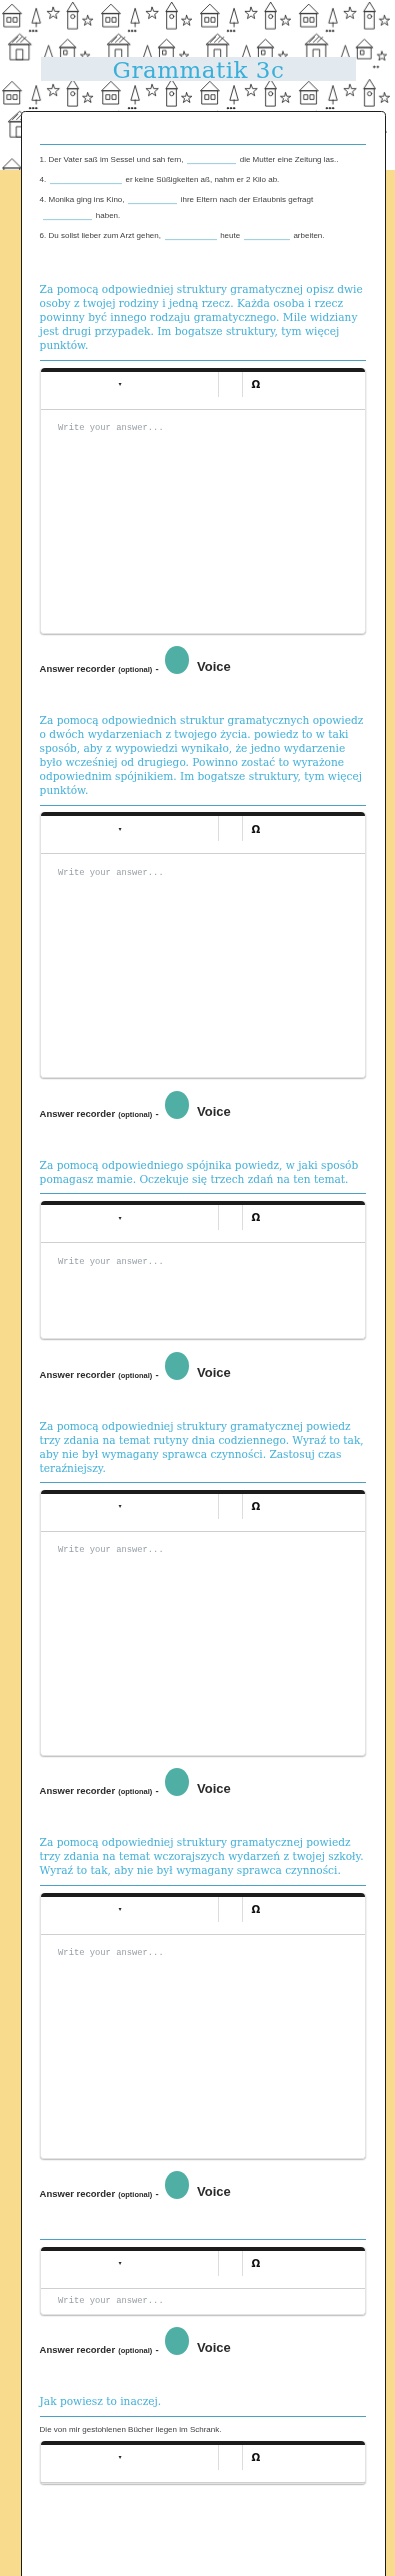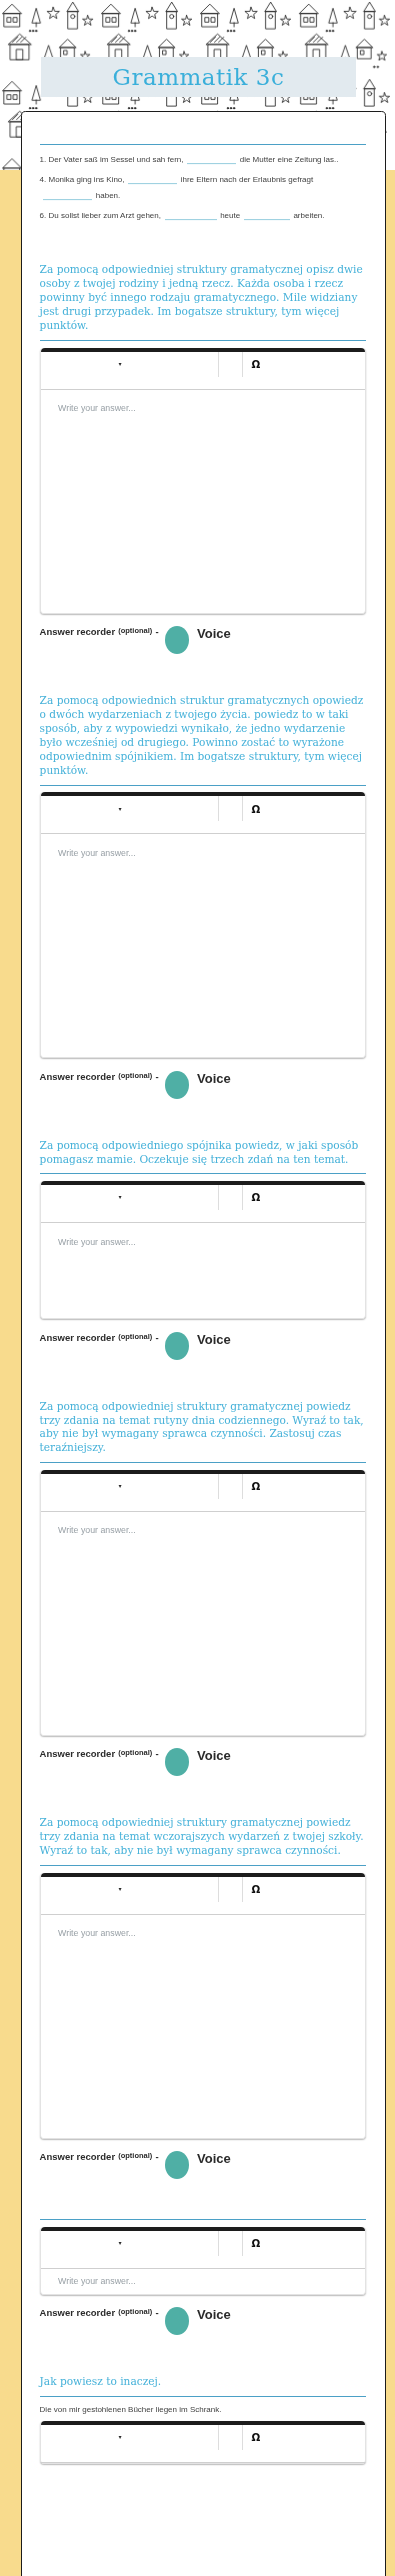--- a/index.html
+++ b/index.html
@@ -4,22 +4,22 @@
 <style>
   html,body{margin:0;padding:0;width:396px;height:2968px;overflow:hidden;
     background:#F8DB8D;font-family:"Liberation Sans",sans-serif;}
   .page{position:relative;width:396px;height:2968px;}
 
   
   .pattern-band{position:absolute;top:0;left:0;width:396px;height:170px;background:#fff;}
   .pattern-band svg{display:block;}
 
   
-  .banner{position:absolute;top:57px;left:41px;width:315px;height:40px;
-    background:#E2EAEF;display:flex;align-items:center;justify-content:center;}
+  .banner{position:absolute;top:57px;left:41px;width:315px;height:24px;
+    background:#E2EAEF;display:flex;justify-content:center;}
   .banner h1{margin:0;font-family:"DejaVu Serif",serif;font-weight:400;
     font-size:23px;letter-spacing:0.5px;color:#3AAFDA;}
 
   
   .card{position:absolute;top:111px;left:20.6px;width:365px;height:2834px;
     box-sizing:border-box;background:#fff;border:0.8px solid #1c1c1c;border-radius:4.6px;
     padding:0 18.5px 10.3px 18px;overflow:hidden;}
 
   .task{margin-top:40px;}
   .task.first{margin-top:32px;}
@@ -40,27 +40,27 @@
     border:0.5px solid #e3e3e3;border-top:none;
     box-shadow:0 1px 1.5px rgba(0,0,0,0.28);}
   .ed-topbar{height:4.1px;background:#1c1c1c;border-radius:4.1px 4.1px 0 0;}
   .ed-toolbar{position:relative;height:37px;border-bottom:1px solid #cfcfcf;}
   .caret{position:absolute;left:77px;top:9.3px;font-size:5.2px;color:#2b2b2b;cursor:pointer;}
   .vdiv{position:absolute;top:0;width:0.5px;height:25px;background:#ddd;}
   .vdiv.d1{left:177px;} .vdiv.d2{left:201px;}
   .omega{position:absolute;left:211px;top:6.2px;font-family:"DejaVu Sans",sans-serif;
     font-weight:700;font-size:10.3px;color:#111;cursor:pointer;}
   .ed-content{box-sizing:border-box;padding:13.4px 17.5px 11.3px;border-radius:0 0 4.1px 4.1px;
-    font-size:8.8px;color:#98A0A6;}
+    font-size:8.8px;color:#98A0A6;font-family:Liberation Mono, monospace;}
   .ed-content.tall{height:223px;}
   .ed-content.short{height:95px;}
   .ed-content.tiny{height:25px;padding:6.7px 17.5px;}
 
   
-  .recorder{margin-top:12.4px;display:flex;align-items:flex-start;height:28px;color:#2b2b2b;}
+  .recorder{margin-top:12.4px;display:flex;align-items:flex-end;height:28px;color:#2b2b2b;}
   .rec-label{font-weight:700;font-size:9.5px;}
   .rec-opt{font-weight:700;font-size:7.5px;margin-left:3.1px;}
   .rec-dash{font-weight:700;font-size:9.5px;margin-left:3.1px;}
   .rec-btn{width:24px;height:28px;border-radius:50%;background:#4FAFA5;
     margin-left:6.2px;cursor:pointer;flex:0 0 auto;}
   .rec-voice{font-weight:700;font-size:13px;margin-left:8.2px;}
 </style>
 </head>
 <body>
 
@@ -106,20 +106,21 @@
     <div class="banner">
       <h1>Grammatik 3c</h1>
     </div>
   </div>
 
   <div class="card" id="sections">
       <section class="task first">
         <div class="hr"></div>
         <div class="items">
           <p class="fill-item"><span class="seg">1. Der Vater saß im Sessel und sah fern,</span><span class="blank" style="width: 49px;"></span><span class="seg">die Mutter eine Zeitung las..</span></p>
+          <p class="fill-item"><span class="seg">4.</span><span class="blank" style="width: 72px;"></span><span class="seg">er keine Süßigkeiten aß, nahm er 2 Kilo ab.</span></p>
           <p class="fill-item"><span class="seg">4. Monika ging ins Kino,</span><span class="blank" style="width: 49px;"></span><span class="seg">ihre Eltern nach der Erlaubnis gefragt</span><span class="blank" style="width: 49px;"></span><span class="seg">haben.</span></p>
           <p class="fill-item"><span class="seg">6. Du sollst lieber zum Arzt gehen,</span><span class="blank" style="width: 52px;"></span><span class="seg">heute</span><span class="blank" style="width: 46px;"></span><span class="seg">arbeiten.</span></p>
         </div>
       </section>
       <section class="task">
         <h2 class="task-title">Za pomocą odpowiedniej struktury gramatycznej opisz dwie osoby z twojej rodziny i jedną rzecz. Każda osoba i rzecz powinny być innego rodzaju gramatycznego. Mile widziany jest drugi przypadek. Im bogatsze struktury, tym więcej punktów.</h2>
         <div class="hr"></div>
         <div class="editor">
           <div class="ed-topbar"></div>
           <div class="ed-toolbar">

